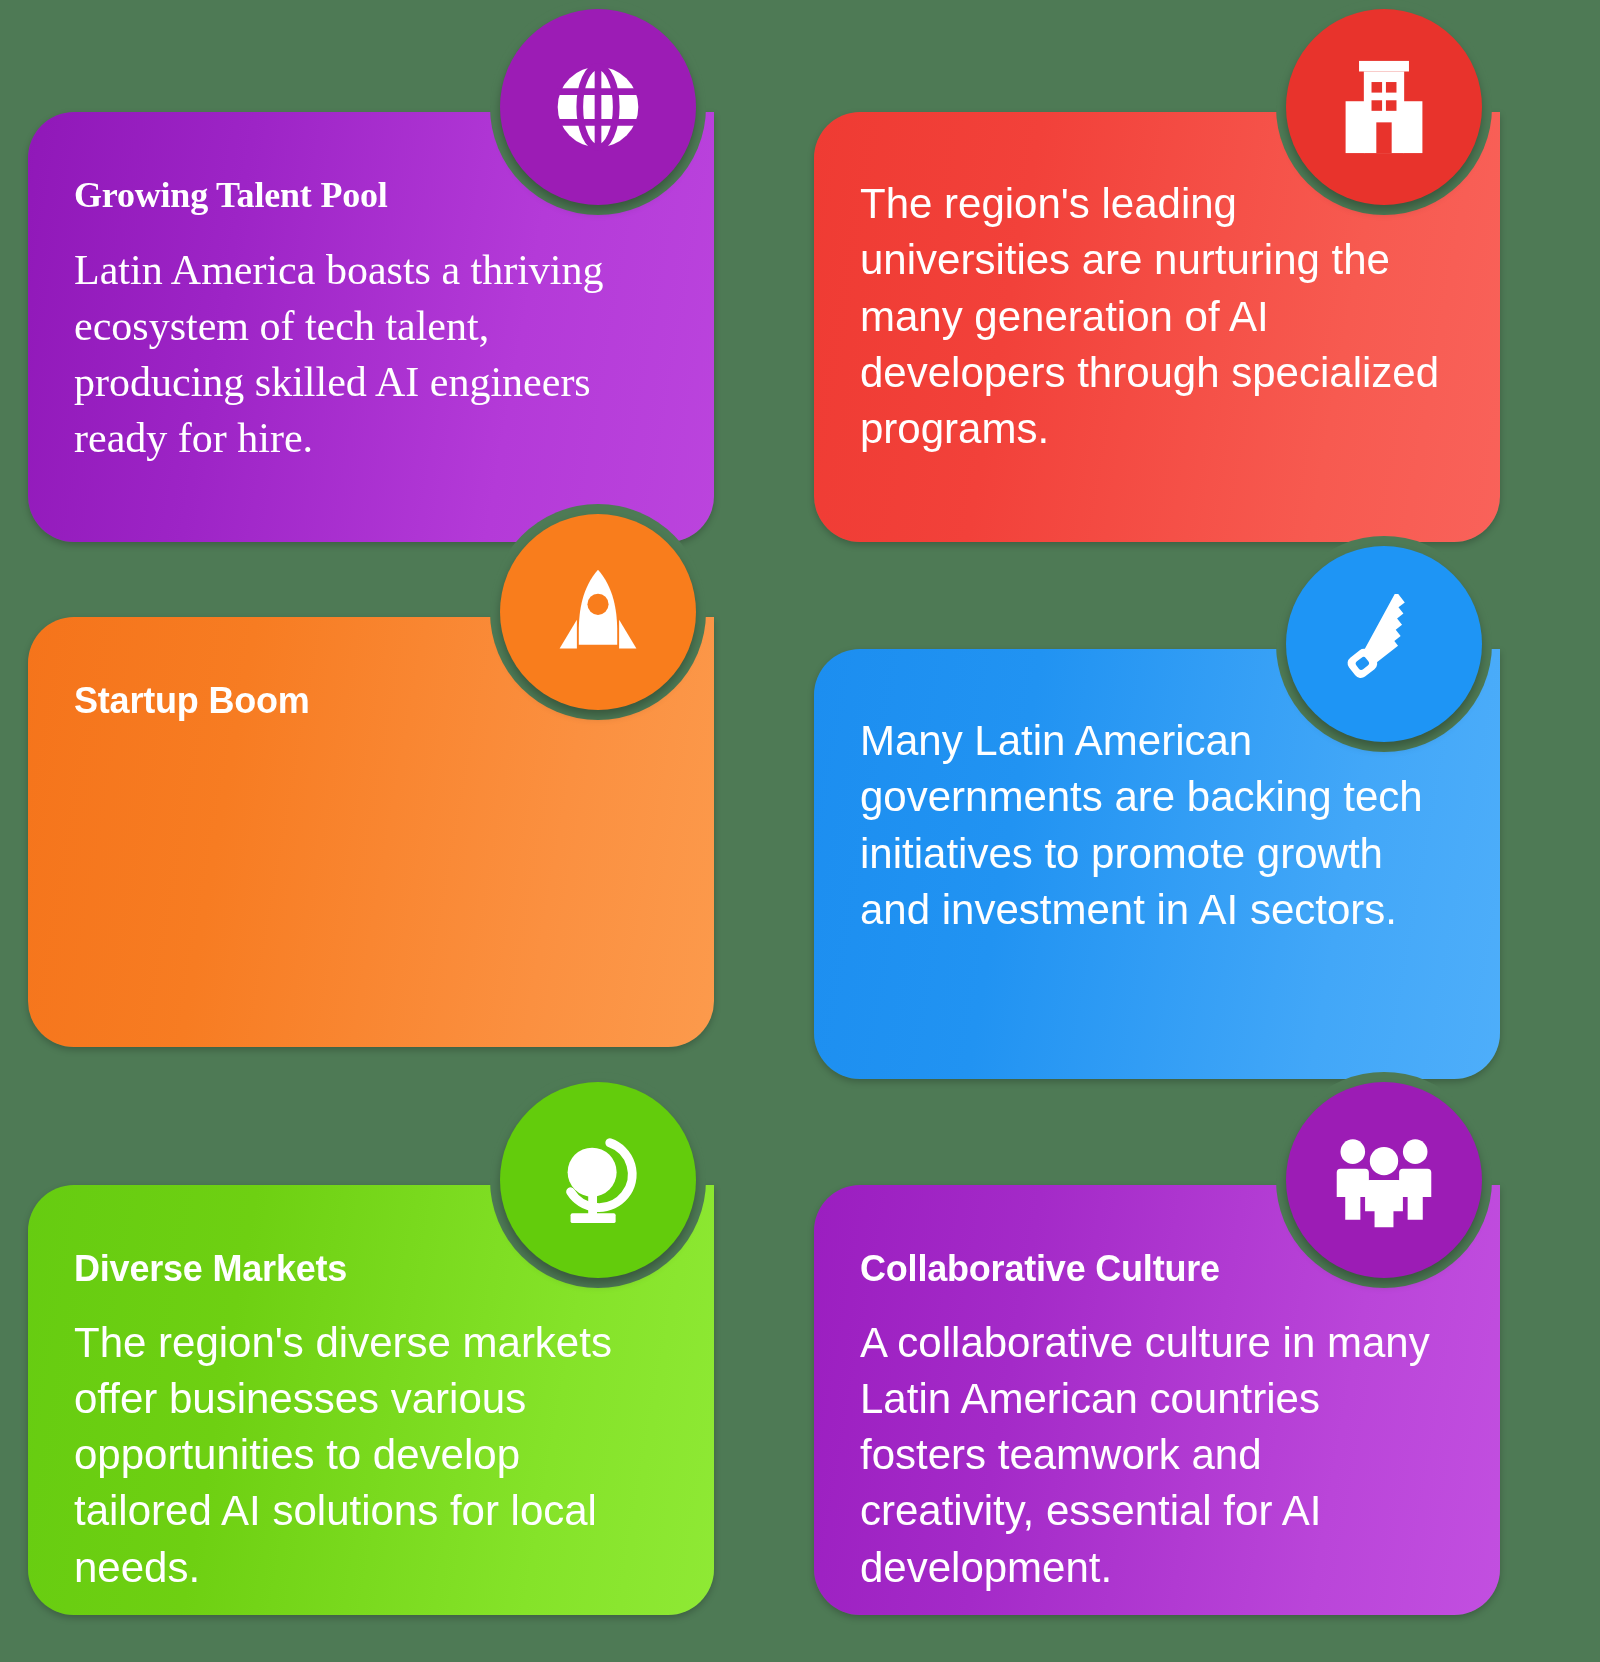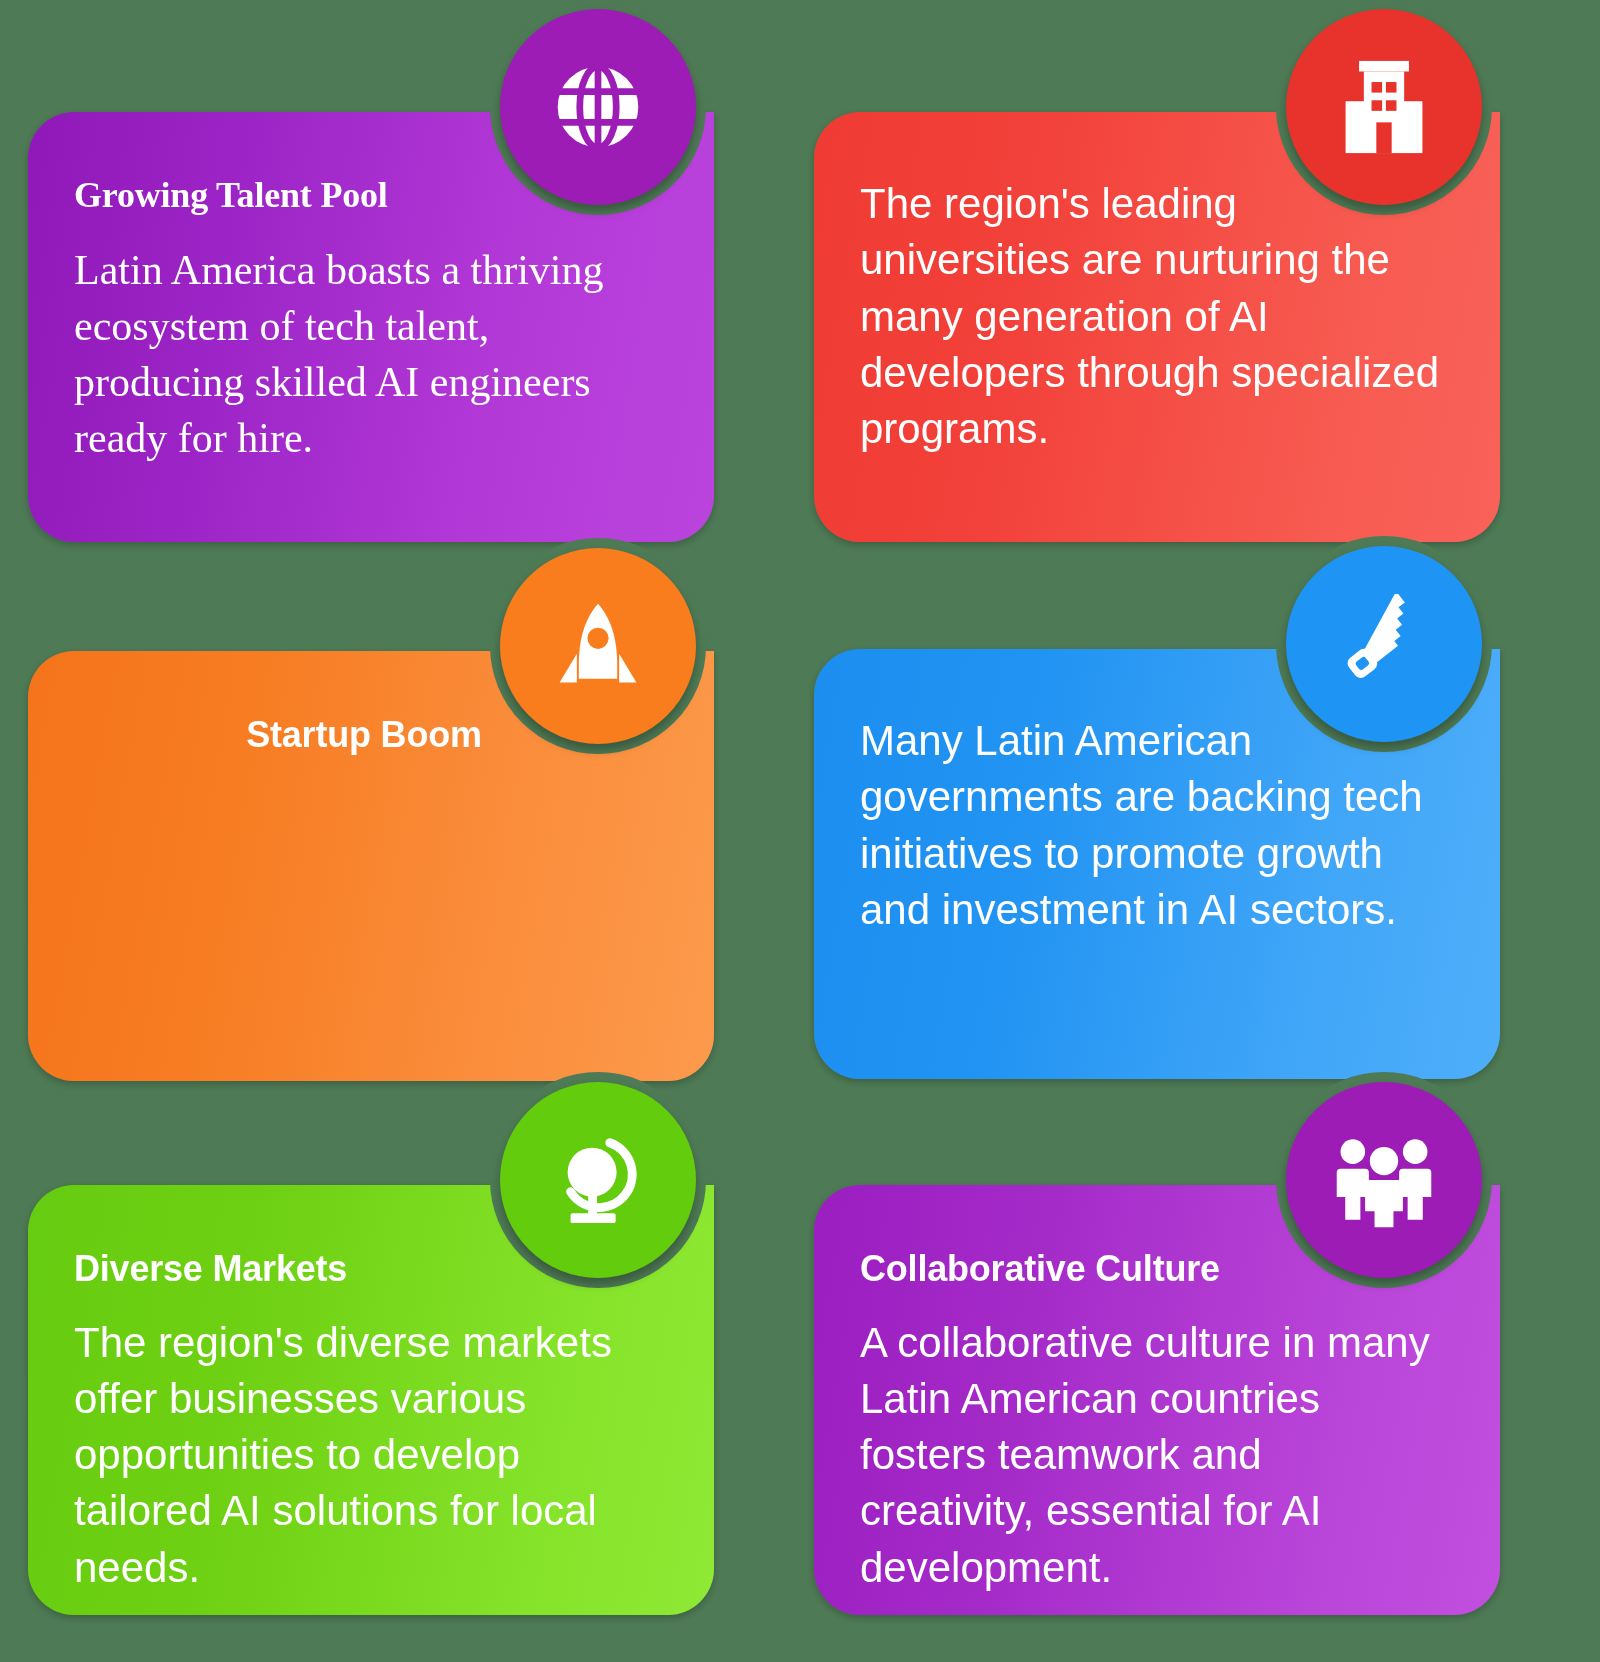--- a/index.html
+++ b/index.html
@@ -83,21 +83,21 @@
     justify-content: center;
     box-shadow: 0 6px 10px rgba(0,0,0,0.28);
     z-index: 5;
   }
   .badge svg { display: block; }
 
   
   
   .c1 { left: 14px;  top: 112px; }
   .c2 { left: 800px; top: 112px; }
-  .c3 { left: 14px;  top: 651px; text-align: center; }
+  .c3 { left: 14px;  top: 617px; }
   .c4 { left: 800px; top: 649px; }
   .c5 { left: 14px;  top: 1185px; }
   .c6 { left: 800px; top: 1185px; }
 
   .c1 .card-body { background: linear-gradient(100deg, #9018b8 0%, #9d24c6 30%, #b43ad8 70%, #bb44dd 100%); font-family: Liberation Serif, serif; }
   .c2 .card-body { background: linear-gradient(100deg, #ef3b33 0%, #f2413a 30%, #f75a50 75%, #f9625a 100%); }
   .c3 .card-body { background: linear-gradient(100deg, #f5741b 0%, #f77c22 30%, #fb9040 75%, #fc9a4c 100%); }
   .c4 .card-body { background: linear-gradient(100deg, #1c8ef0 0%, #2193f2 30%, #42a7f8 75%, #4eaefa 100%); }
   .c5 .card-body { background: linear-gradient(100deg, #66cc11 0%, #6ed012 30%, #85e329 75%, #8fe935 100%); }
   .c6 .card-body { background: linear-gradient(100deg, #9b1ec0 0%, #a42ac8 30%, #ba45d9 75%, #c24fe0 100%); }

